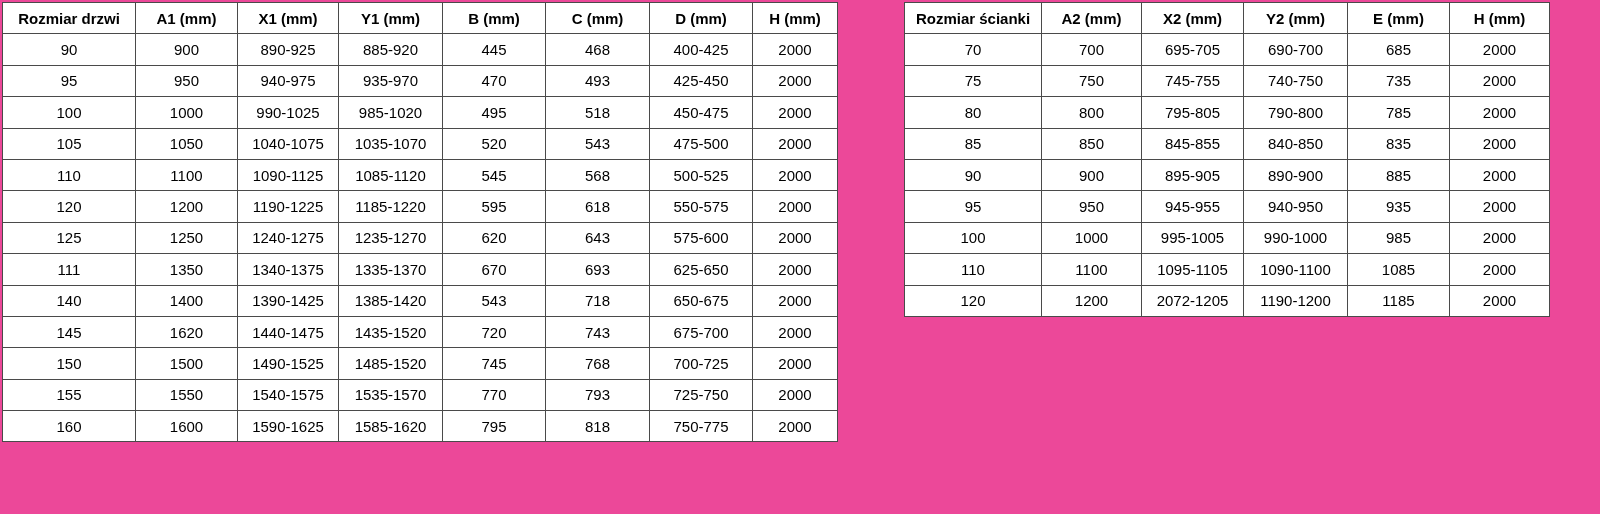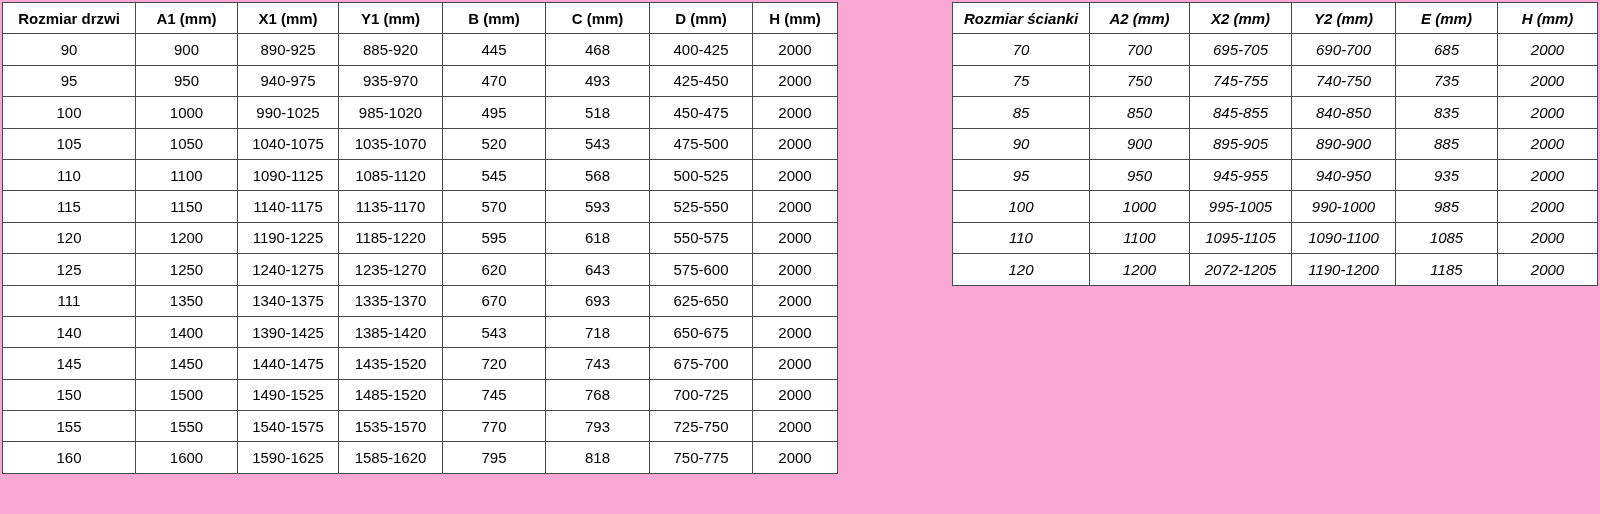--- a/index.html
+++ b/index.html
@@ -10,31 +10,31 @@
   body {
     width: 1600px;
     height: 514px;
     font-family: "Liberation Sans", sans-serif;
     color: #000000;
   }
   .page {
     position: relative;
     width: 1600px;
     height: 514px;
-    background: #f9a8d4;
+    background: #ec4899;
   }
   table.spec-table {
     position: absolute;
     top: 2px;
     border-collapse: collapse;
     table-layout: fixed;
     background: #ffffff;
   }
   table.spec-table.left-table  { left: 2px;   }
-  table.spec-table.right-table { left: 952px; font-style: italic; }
+  table.spec-table.right-table { left: 904px; }
   table.spec-table th,
   table.spec-table td {
     border: 1px solid #4a4a4a;
     text-align: center;
     vertical-align: middle;
     height: 30.4px;
     padding: 0 2px;
     font-size: 15px;
     line-height: 1;
     white-space: nowrap;
@@ -114,30 +114,20 @@
           <td>110</td>
           <td>1100</td>
           <td>1090-1125</td>
           <td>1085-1120</td>
           <td>545</td>
           <td>568</td>
           <td>500-525</td>
           <td>2000</td>
         </tr>
         <tr>
-          <td>115</td>
-          <td>1150</td>
-          <td>1140-1175</td>
-          <td>1135-1170</td>
-          <td>570</td>
-          <td>593</td>
-          <td>525-550</td>
-          <td>2000</td>
-        </tr>
-        <tr>
           <td>120</td>
           <td>1200</td>
           <td>1190-1225</td>
           <td>1185-1220</td>
           <td>595</td>
           <td>618</td>
           <td>550-575</td>
           <td>2000</td>
         </tr>
         <tr>
@@ -165,21 +155,21 @@
           <td>1400</td>
           <td>1390-1425</td>
           <td>1385-1420</td>
           <td>543</td>
           <td>718</td>
           <td>650-675</td>
           <td>2000</td>
         </tr>
         <tr>
           <td>145</td>
-          <td>1450</td>
+          <td>1620</td>
           <td>1440-1475</td>
           <td>1435-1520</td>
           <td>720</td>
           <td>743</td>
           <td>675-700</td>
           <td>2000</td>
         </tr>
         <tr>
           <td>150</td>
           <td>1500</td>
@@ -242,20 +232,28 @@
         </tr>
         <tr>
           <td>75</td>
           <td>750</td>
           <td>745-755</td>
           <td>740-750</td>
           <td>735</td>
           <td>2000</td>
         </tr>
         <tr>
+          <td>80</td>
+          <td>800</td>
+          <td>795-805</td>
+          <td>790-800</td>
+          <td>785</td>
+          <td>2000</td>
+        </tr>
+        <tr>
           <td>85</td>
           <td>850</td>
           <td>845-855</td>
           <td>840-850</td>
           <td>835</td>
           <td>2000</td>
         </tr>
         <tr>
           <td>90</td>
           <td>900</td>

